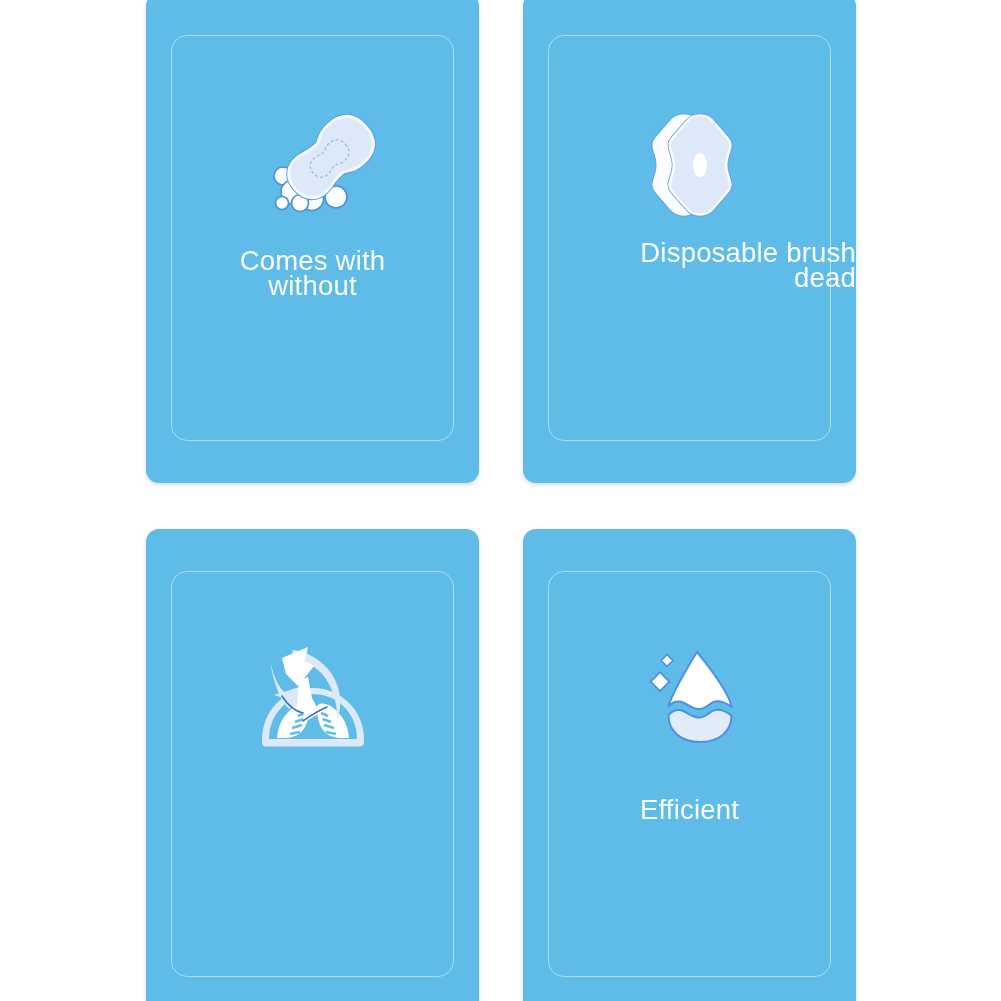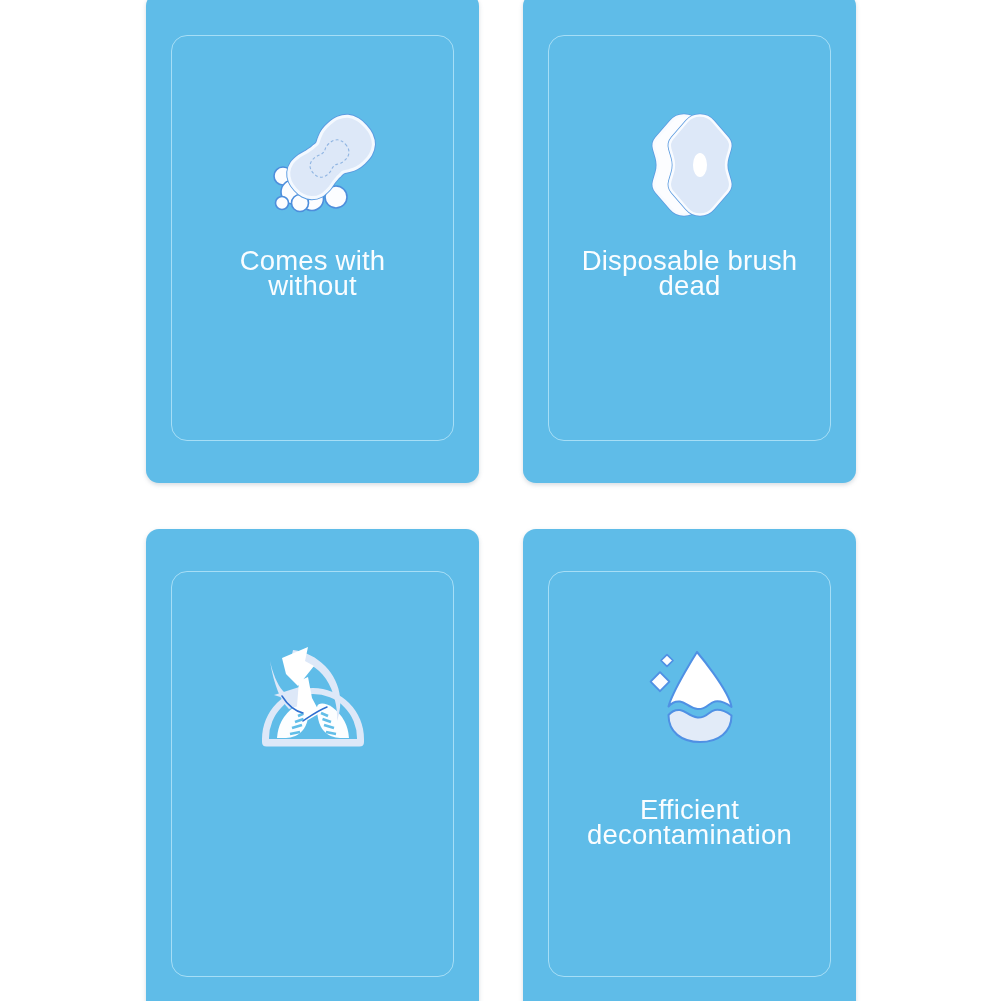--- a/index.html
+++ b/index.html
@@ -73,21 +73,21 @@
           <g transform="translate(46,63)">
             <path d="M-13.1 -43.5Q-8.0 -49.5 -0.2 -49.5L0.2 -49.5Q8.0 -49.5 13.1 -43.5L27.6 -26.6Q31.5 -22.0 29.8 -16.2L27.3 -7.7Q25.0 0.0 27.3 7.7L29.8 16.2Q31.5 22.0 27.6 26.6L13.1 43.5Q8.0 49.5 0.2 49.5L-0.2 49.5Q-8.0 49.5 -13.1 43.5L-27.6 26.6Q-31.5 22.0 -29.8 16.2L-27.3 7.7Q-25.0 0.0 -27.3 -7.7L-29.8 -16.2Q-31.5 -22.0 -27.6 -26.6L-13.1 -43.5Z" fill="none" stroke="#5B9BE0" stroke-width="4.2"></path>
             <path d="M-13.1 -43.5Q-8.0 -49.5 -0.2 -49.5L0.2 -49.5Q8.0 -49.5 13.1 -43.5L27.6 -26.6Q31.5 -22.0 29.8 -16.2L27.3 -7.7Q25.0 0.0 27.3 7.7L29.8 16.2Q31.5 22.0 27.6 26.6L13.1 43.5Q8.0 49.5 0.2 49.5L-0.2 49.5Q-8.0 49.5 -13.1 43.5L-27.6 26.6Q-31.5 22.0 -29.8 16.2L-27.3 7.7Q-25.0 0.0 -27.3 -7.7L-29.8 -16.2Q-31.5 -22.0 -27.6 -26.6L-13.1 -43.5Z" fill="#FCFDFF" stroke="#F8FBFF" stroke-width="2.6"></path>
           </g>
           <g transform="translate(62,63)">
             <path d="M-13.1 -43.5Q-8.0 -49.5 -0.2 -49.5L0.2 -49.5Q8.0 -49.5 13.1 -43.5L27.6 -26.6Q31.5 -22.0 29.8 -16.2L27.3 -7.7Q25.0 0.0 27.3 7.7L29.8 16.2Q31.5 22.0 27.6 26.6L13.1 43.5Q8.0 49.5 0.2 49.5L-0.2 49.5Q-8.0 49.5 -13.1 43.5L-27.6 26.6Q-31.5 22.0 -29.8 16.2L-27.3 7.7Q-25.0 0.0 -27.3 -7.7L-29.8 -16.2Q-31.5 -22.0 -27.6 -26.6L-13.1 -43.5Z" fill="none" stroke="#5B9BE0" stroke-width="4.2"></path>
             <path d="M-13.1 -43.5Q-8.0 -49.5 -0.2 -49.5L0.2 -49.5Q8.0 -49.5 13.1 -43.5L27.6 -26.6Q31.5 -22.0 29.8 -16.2L27.3 -7.7Q25.0 0.0 27.3 7.7L29.8 16.2Q31.5 22.0 27.6 26.6L13.1 43.5Q8.0 49.5 0.2 49.5L-0.2 49.5Q-8.0 49.5 -13.1 43.5L-27.6 26.6Q-31.5 22.0 -29.8 16.2L-27.3 7.7Q-25.0 0.0 -27.3 -7.7L-29.8 -16.2Q-31.5 -22.0 -27.6 -26.6L-13.1 -43.5Z" fill="#DDE8F8" stroke="#F8FBFF" stroke-width="2.6"></path>
             <ellipse cx="0" cy="0" rx="7" ry="12" fill="#FFFFFF"></ellipse>
           </g>
         </svg></div>
-    <div class="caption" style="top:255px;"><span>Disposable brush</span><span class="l2">dead</span></div>
+    <div class="caption" style="top:247px;text-align:right;"><span>Disposable brush</span><span class="l2">dead</span></div>
   </div>
 
   <div class="card" style="left:146px; top:529px; width:333px; height:490px;">
     <div class="card-inner" style="left:25px; top:42px; right:25px; bottom:42px;"></div>
     <div class="icon-wrap" style="left:105px; top:105px;"><svg class="icon soft" width="130" height="130" viewBox="0 0 130 130" aria-hidden="true">
           <path fill="#DDE8F8" fill-rule="evenodd" d="M11 105 A51 51 0 0 1 113 105 L113 108 Q113 112.5 108.5 112.5 L15.5 112.5 Q11 112.5 11 108 Z
                M18 104 A44 44 0 0 1 106 104 L106 105 L18 105 Z"></path>
           <g fill="#FCFEFF">
             <path d="M58 73 C58 86 55 94 49 99 C43 104 35 104 32 104 L26 104 A42 42 0 0 1 43 73 C49 69 57 68 58 73 Z"></path>
             <path d="M66 73 C66 86 69 94 75 99 C81 104 89 104 92 104 L98 104 A42 42 0 0 0 81 73 C75 69 67 68 66 73 Z"></path>
@@ -115,15 +115,15 @@
   </div>
 
   <div class="card" style="left:523px; top:529px; width:333px; height:490px;">
     <div class="card-inner" style="left:25px; top:42px; right:25px; bottom:42px;"></div>
     <div class="icon-wrap" style="left:122px; top:111px;"><svg class="icon soft" width="110" height="115" viewBox="0 0 110 115" aria-hidden="true">
           <path d="M22 14.6 L28 20.5 L22 26.4 L16 20.5 Z" fill="#FCFDFF" stroke="#4F90E4" stroke-width="1.7" stroke-linejoin="round"></path>
           <path d="M15 32.2 L24.4 41.7 L15 51.2 L5.6 41.7 Z" fill="#FCFDFF" stroke="#4F90E4" stroke-width="1.9" stroke-linejoin="round"></path>
           <path d="M52 12 C52 12 28 50 23.5 66.5 C26.5 63 30.5 61 35 61.5 C41 62.2 44 68 52.5 69 C61 70 64 62.5 70 61.5 C76 60.5 81 63 86.5 67 C84 50 52 12 52 12 Z" fill="#FFFFFF" stroke="#4F90E4" stroke-width="2.0" stroke-linejoin="round"></path>
           <path d="M23.5 75 C26.5 71.5 30.5 69.5 35 70 C41 70.7 44 76.5 52.5 77.5 C61 78.5 64 71 70 70 C76 69 81 71.5 86.5 75.5 C86.5 92 73.5 102 55 102 C36.5 102 23.5 92 23.5 75 Z" fill="#E2EBF8" stroke="#4F90E4" stroke-width="2.0" stroke-linejoin="round"></path>
         </svg></div>
-    <div class="caption" style="top:268px;"><span>Efficient</span><span class="l2">decontamination</span></div>
+    <div class="caption" style="top:268px;"><span>Efficient</span></div>
   </div>
 </div>
 
 </body></html>

